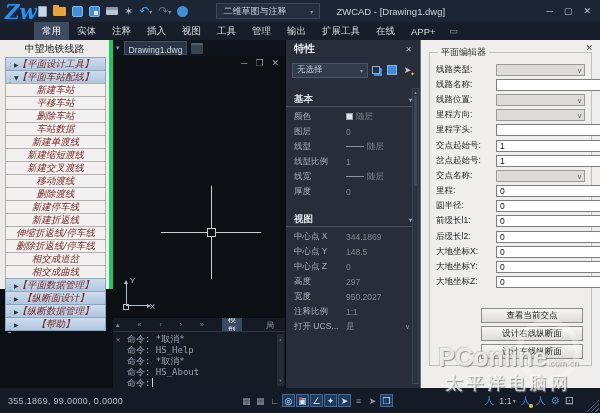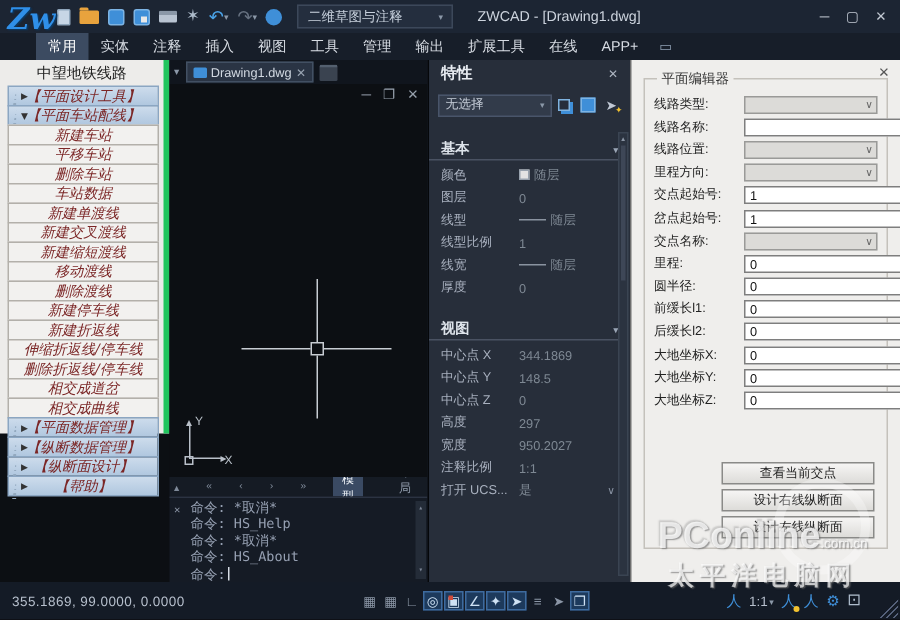--- a/index.html
+++ b/index.html
@@ -16,47 +16,47 @@
   .i-open::before { content:""; position:absolute; left:0; top:-2px; width:6px; height:2px; background:#e8a33d; border-radius:1px 1px 0 0; }
   .i-save { width:11px; height:11px; background:#3f8fd8; border:1px solid #7db4e4; border-radius:2px; }
   .i-saveas { width:11px; height:11px; background:#3f8fd8; border:1px solid #7db4e4; border-radius:2px; position:relative; }
   .i-saveas::after { content:""; position:absolute; right:1px; bottom:1px; width:4px; height:4px; background:#e8e8e8; }
   .i-print { width:12px; height:8px; background:#b9c4d2; border-top:3px solid #8b98a8; border-radius:1px; }
   .glyph { color:#aebccb; font-size:11px; line-height:1; }
   .g-undo { color:#4aa3e8; font-size:12px; }
   .g-redo { color:#667180; font-size:12px; }
   .i-help { width:11px; height:11px; background:#3f8fd8; border-radius:50%; }
   .mini-dd { color:#8b98a8; font-size:6px; }
-  .workspace { margin-left:10px; height:16px; min-width:104px; background:#242e3e; border:1px solid #3c485a; color:#c9d2de; font-size:9px; display:flex; align-items:center; padding:0 6px; gap:12px; }
+  .workspace { margin-left:28px; height:16px; min-width:104px; background:#242e3e; border:1px solid #3c485a; color:#c9d2de; font-size:9px; display:flex; align-items:center; padding:0 6px; gap:12px; }
   .workspace .mini-dd { margin-left:auto; }
   .win-title { margin-left:16px; color:#ccd3dd; font-size:9.5px; }
   .winctrls { margin-left:auto; display:flex; gap:11px; margin-right:9px; color:#c3cad4; font-size:9px; }
   .winctrls span { cursor:default; }
 
   
-  .tabrow { position:absolute; left:0; top:22px; width:600px; height:18px; background:#171e29; display:flex; align-items:stretch; padding-left:24px; }
+  .tabrow { position:absolute; left:0; top:22px; width:600px; height:18px; background:#171e29; display:flex; align-items:stretch; padding-left:34px; }
   .rtab { padding:0 8px; display:flex; align-items:center; color:#d7dce3; font-size:9.5px; white-space:nowrap; }
   .rtab.active { background:#3c4b61; color:#ffffff; }
   .ribbon-toggle { display:flex; align-items:center; color:#8fa0b4; font-size:9px; padding:0 6px; }
 
   
   .sidebar { position:absolute; left:0; top:40px; width:113px; height:249px; background:#edecea; border-right:4px solid #22c55e; }
   .sidebar-title { height:17px; display:flex; align-items:center; justify-content:center; color:#222; font-size:10px; font-family:"DejaVu Serif",serif; }
   .sitems { padding:0 3px 0 5px; }
   .sitem { height:14px; display:flex; align-items:center; justify-content:center; font-size:9.5px; font-family:"DejaVu Serif",serif; font-style:italic; color:#7b2626; background:#f2f1ef; border:1px solid #b3b0aa; position:relative; white-space:nowrap; }
   .sitem + .sitem { margin-top:-1px; }
   .scat { background:linear-gradient(#cddcec,#b0c7df); border-color:#8ba6c2; }
   .scat .grip { position:absolute; left:2px; top:2px; bottom:2px; width:3px; background:repeating-linear-gradient(to bottom,#93a9bf 0 1px,transparent 1px 3px); }
   .scat .arr { position:absolute; left:8px; font-size:6px; color:#333; font-style:normal; }
 
   
   .docarea { position:absolute; left:113px; top:40px; width:172px; height:348px; display:flex; flex-direction:column; background:#0c0f13; }
   .doctabs { height:16px; background:#10151d; display:flex; align-items:center; gap:4px; padding:0 3px; }
   .tablist-dd { color:#8b98a8; font-size:7px; }
-  .doctab { height:14px; background:#2a3444; border:1px solid #425063; display:flex; align-items:center; gap:3px; padding:0 4px; color:#d2d9e2; font-size:8.5px; }
+  .doctab { height:14px; background:#2a3444; border:1px solid #425063; display:flex; align-items:center; gap:3px; padding:0 4px; color:#d2d9e2; font-size:8.5px;flex-direction:column; }
   .dticon { width:9px; height:7px; background:#3f8fd8; border-radius:1px; }
   .dtclose { color:#9aa5b3; font-size:8px; }
   .newtab { width:12px; height:11px; background:#3a4350; border-radius:1px; border-top:2px solid #54606f; }
   .canvas { flex:1; position:relative; background:#0c0f13; }
   .cwin { position:absolute; top:2px; right:6px; display:flex; gap:8px; color:#98a2ae; font-size:9px; }
   .cross-h { position:absolute; left:48px; top:176px; width:100px; height:1px; background:#c8cdd3; }
   .cross-v { position:absolute; left:98px; top:130px; width:1px; height:93px; background:#c8cdd3; }
   .pickbox { position:absolute; left:94px; top:172px; width:9px; height:9px; border:1px solid #c8cdd3; background:#0c0f13; }
   .ucs { position:absolute; left:8px; bottom:3px; width:34px; height:36px; color:#b9c0c9; }
   .ucs-v { position:absolute; left:5px; bottom:9px; width:1px; height:23px; background:#b9c0c9; }
@@ -208,44 +208,44 @@
     <div class="sitem scat">
         <span class="grip"></span>
         <span class="arr">▼</span>
         <span>【平面车站配线】</span>
       </div>
     <div class="sitem">新建车站</div>
     <div class="sitem">平移车站</div>
     <div class="sitem">删除车站</div>
     <div class="sitem">车站数据</div>
     <div class="sitem">新建单渡线</div>
+    <div class="sitem">新建缩短渡线</div>
     <div class="sitem">新建交叉渡线</div>
-    <div class="sitem">新建缩短渡线</div>
     <div class="sitem">移动渡线</div>
     <div class="sitem">删除渡线</div>
     <div class="sitem">新建停车线</div>
     <div class="sitem">新建折返线</div>
     <div class="sitem">伸缩折返线/停车线</div>
     <div class="sitem">删除折返线/停车线</div>
     <div class="sitem">相交成道岔</div>
     <div class="sitem">相交成曲线</div>
     <div class="sitem scat">
         <span class="grip"></span>
         <span class="arr">▶</span>
         <span>【平面数据管理】</span>
       </div>
     <div class="sitem scat">
         <span class="grip"></span>
         <span class="arr">▶</span>
-        <span>【纵断数据管理】</span>
+        <span>【纵断面设计】</span>
       </div>
     <div class="sitem scat">
         <span class="grip"></span>
         <span class="arr">▶</span>
-        <span>【纵断面设计】</span>
+        <span>【纵断数据管理】</span>
       </div>
     <div class="sitem scat">
         <span class="grip"></span>
         <span class="arr">▶</span>
         <span>【帮助】</span>
       </div>
   </div>
 </div>
 
 <div class="docarea">
@@ -434,20 +434,24 @@
           <span class="elabel">线路位置:</span>
           <div class="dd">
             <span class="ddchev">∨</span>
           </div>
         </div>
       <div class="erow">
           <span class="elabel">里程方向:</span>
           <div class="dd">
             <span class="ddchev">∨</span>
           </div>
+        </div>
+      <div class="erow">
+          <span class="elabel">里程字头:</span>
+          <input class="tb" value="" style="">
         </div>
       <div class="erow">
           <span class="elabel">交点起始号:</span>
           <input class="tb" value="1" style="">
         </div>
       <div class="erow">
           <span class="elabel">岔点起始号:</span>
           <input class="tb" value="1" style="">
         </div>
       <div class="erow">

